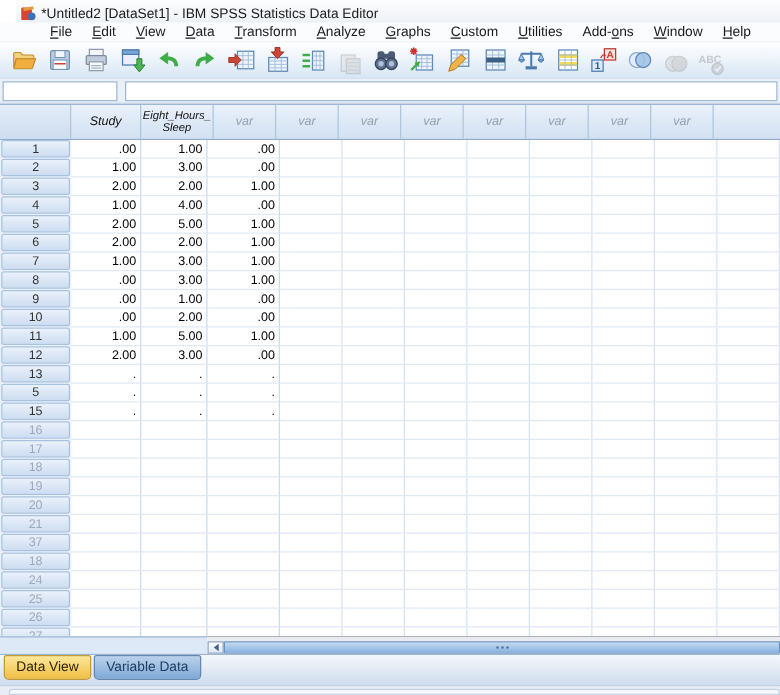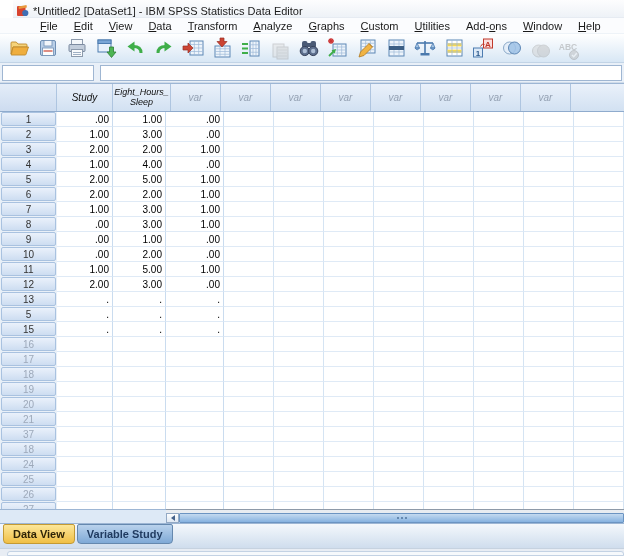--- a/index.html
+++ b/index.html
@@ -65,21 +65,21 @@
   .hs-left .tri { width:0; height:0; border-top:3px solid transparent; border-bottom:3px solid transparent;
     border-right:4px solid #44618a; }
   .hs-thumb { flex:1; height:10px; background:linear-gradient(#c4daf0,#86b2e0);
     border:1px solid #6b94c2; border-radius:1px; display:flex; align-items:center; justify-content:center; }
   .grip { display:flex; gap:2px; }
   .grip i { width:2px; height:2px; background:#4f749e; border-radius:50%; display:block; }
 
   
   .tabstrip { height:25px; background:linear-gradient(#f4f8fc,#cfdded); border-top:1px solid #9db6d4;
     display:flex; align-items:flex-start; padding-left:3px; flex:none; }
-  .vtab { height:20px; padding:0 9px; display:flex; align-items:center; font-size:11px; font-weight:bold;
+  .vtab { height:20px; padding:0 9px; display:flex; align-items:center; font-size:11px; font-weight:normal;
     color:#1f3a5f; background:linear-gradient(#b9d2ec,#7fa9d6); border:1px solid #6588ae;
     border-radius:2px 2px 4px 4px; margin-right:2px; white-space:nowrap;text-align:right; }
   .vtab.active { background:linear-gradient(#fce79a,#f0bf45); border-color:#c49a33; color:#2e2407; }
 
   
   .statusbar { height:8px; background:#e8edf4; border-top:1px solid #c6d2e0; display:flex;
     padding:2px 0 0 7px; flex:none; }
   .statusinner { flex:1; background:#f6f9fc; border:1px solid #c3d2e4; border-radius:3px 3px 0 0;
     font-size:9px; color:#444; padding-left:4px; }
 </style>
@@ -806,20 +806,20 @@
             <i></i>
             <i></i>
             <i></i>
           </span>
       </div>
     </div>
   </div>
 
   <div class="tabstrip" id="tabstrip">
       <div class="vtab active">Data View</div>
-      <div class="vtab">Variable Study</div>
+      <div class="vtab">Variable Data</div>
     </div>
 
   <div class="statusbar">
     <div class="statusinner"></div>
   </div>
 
 </div>
 
 </body></html>

